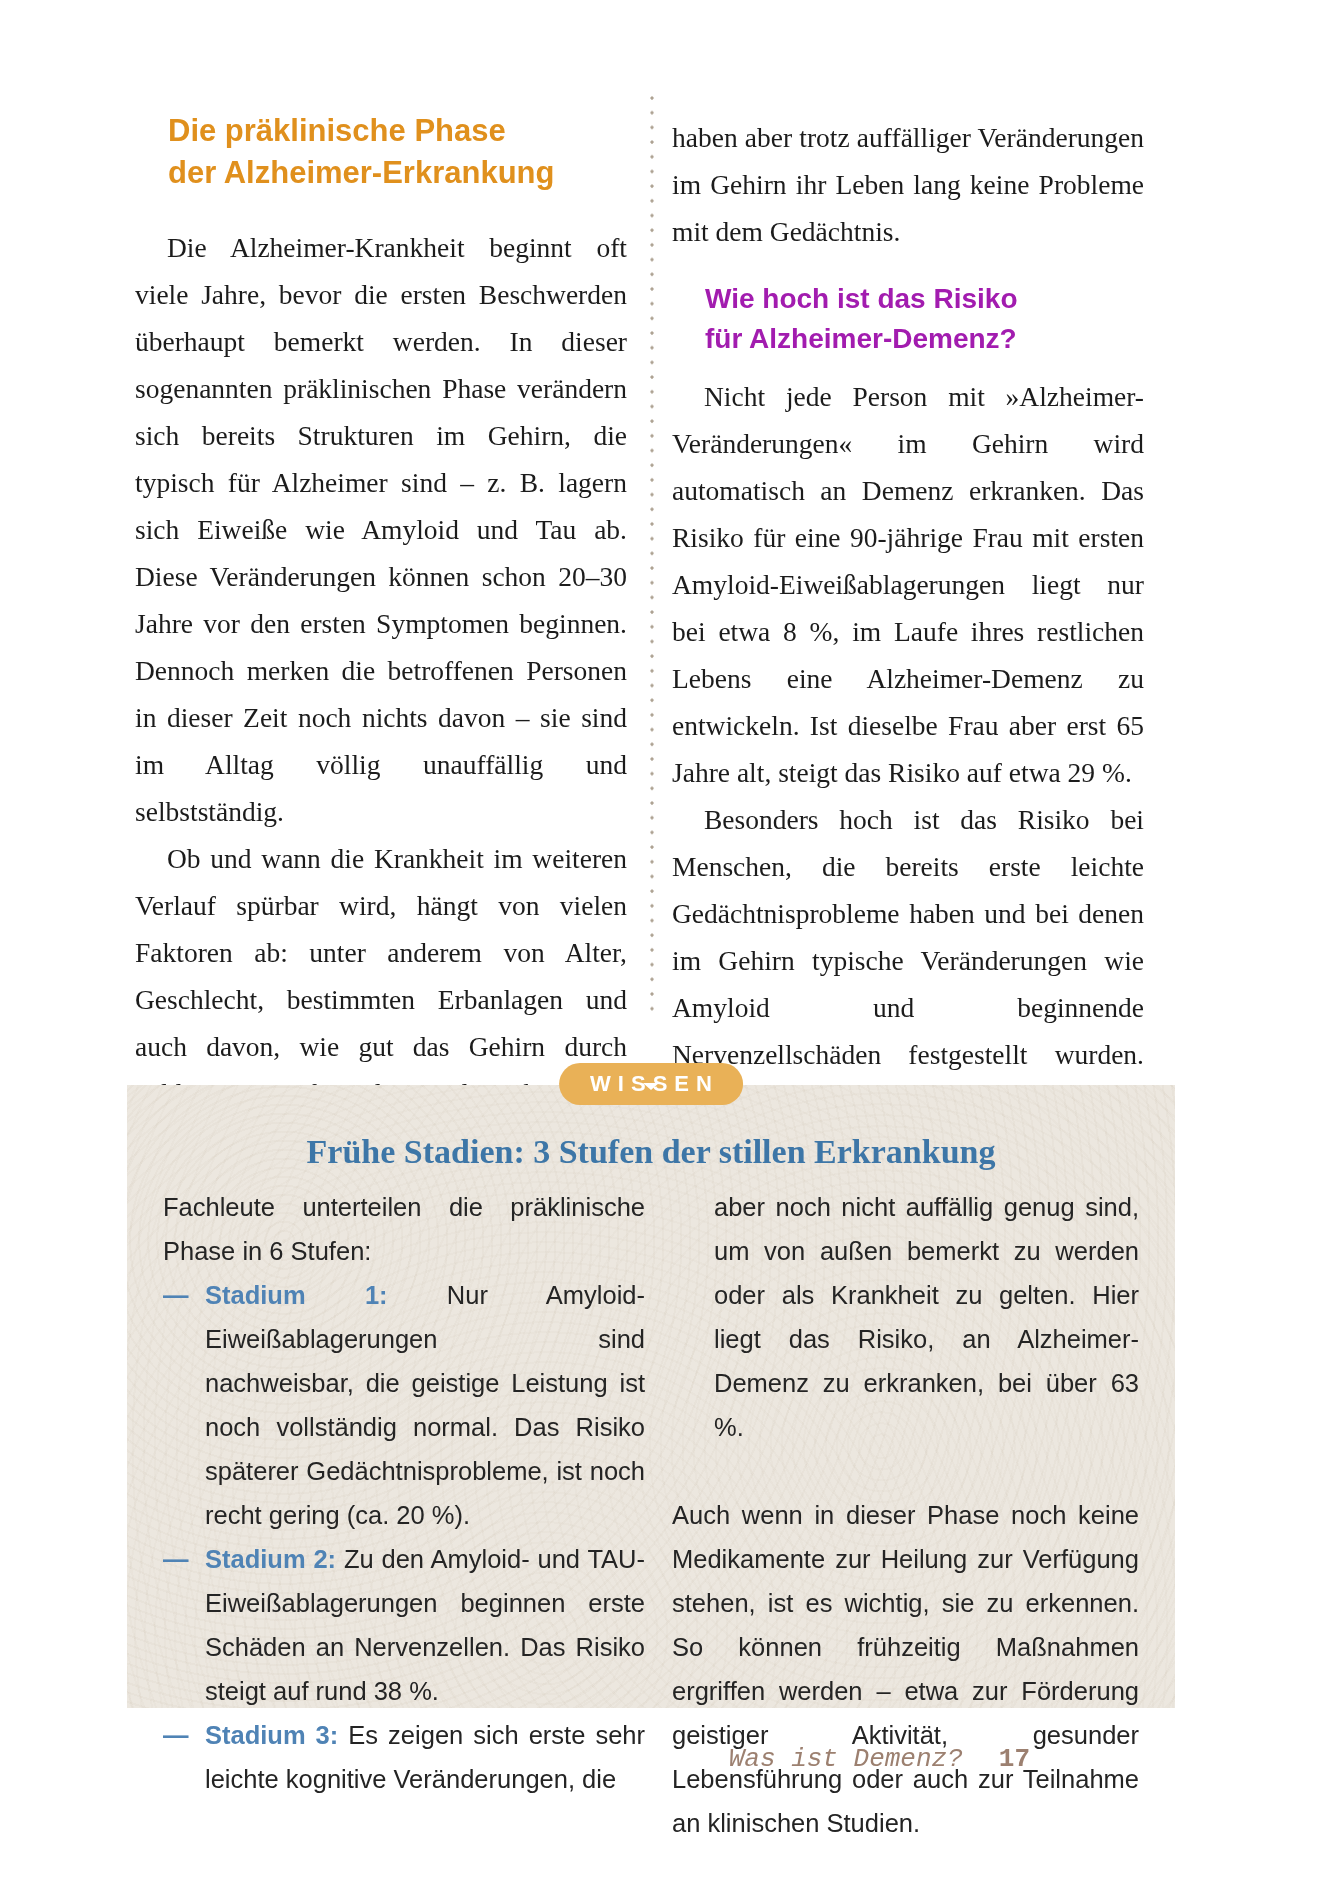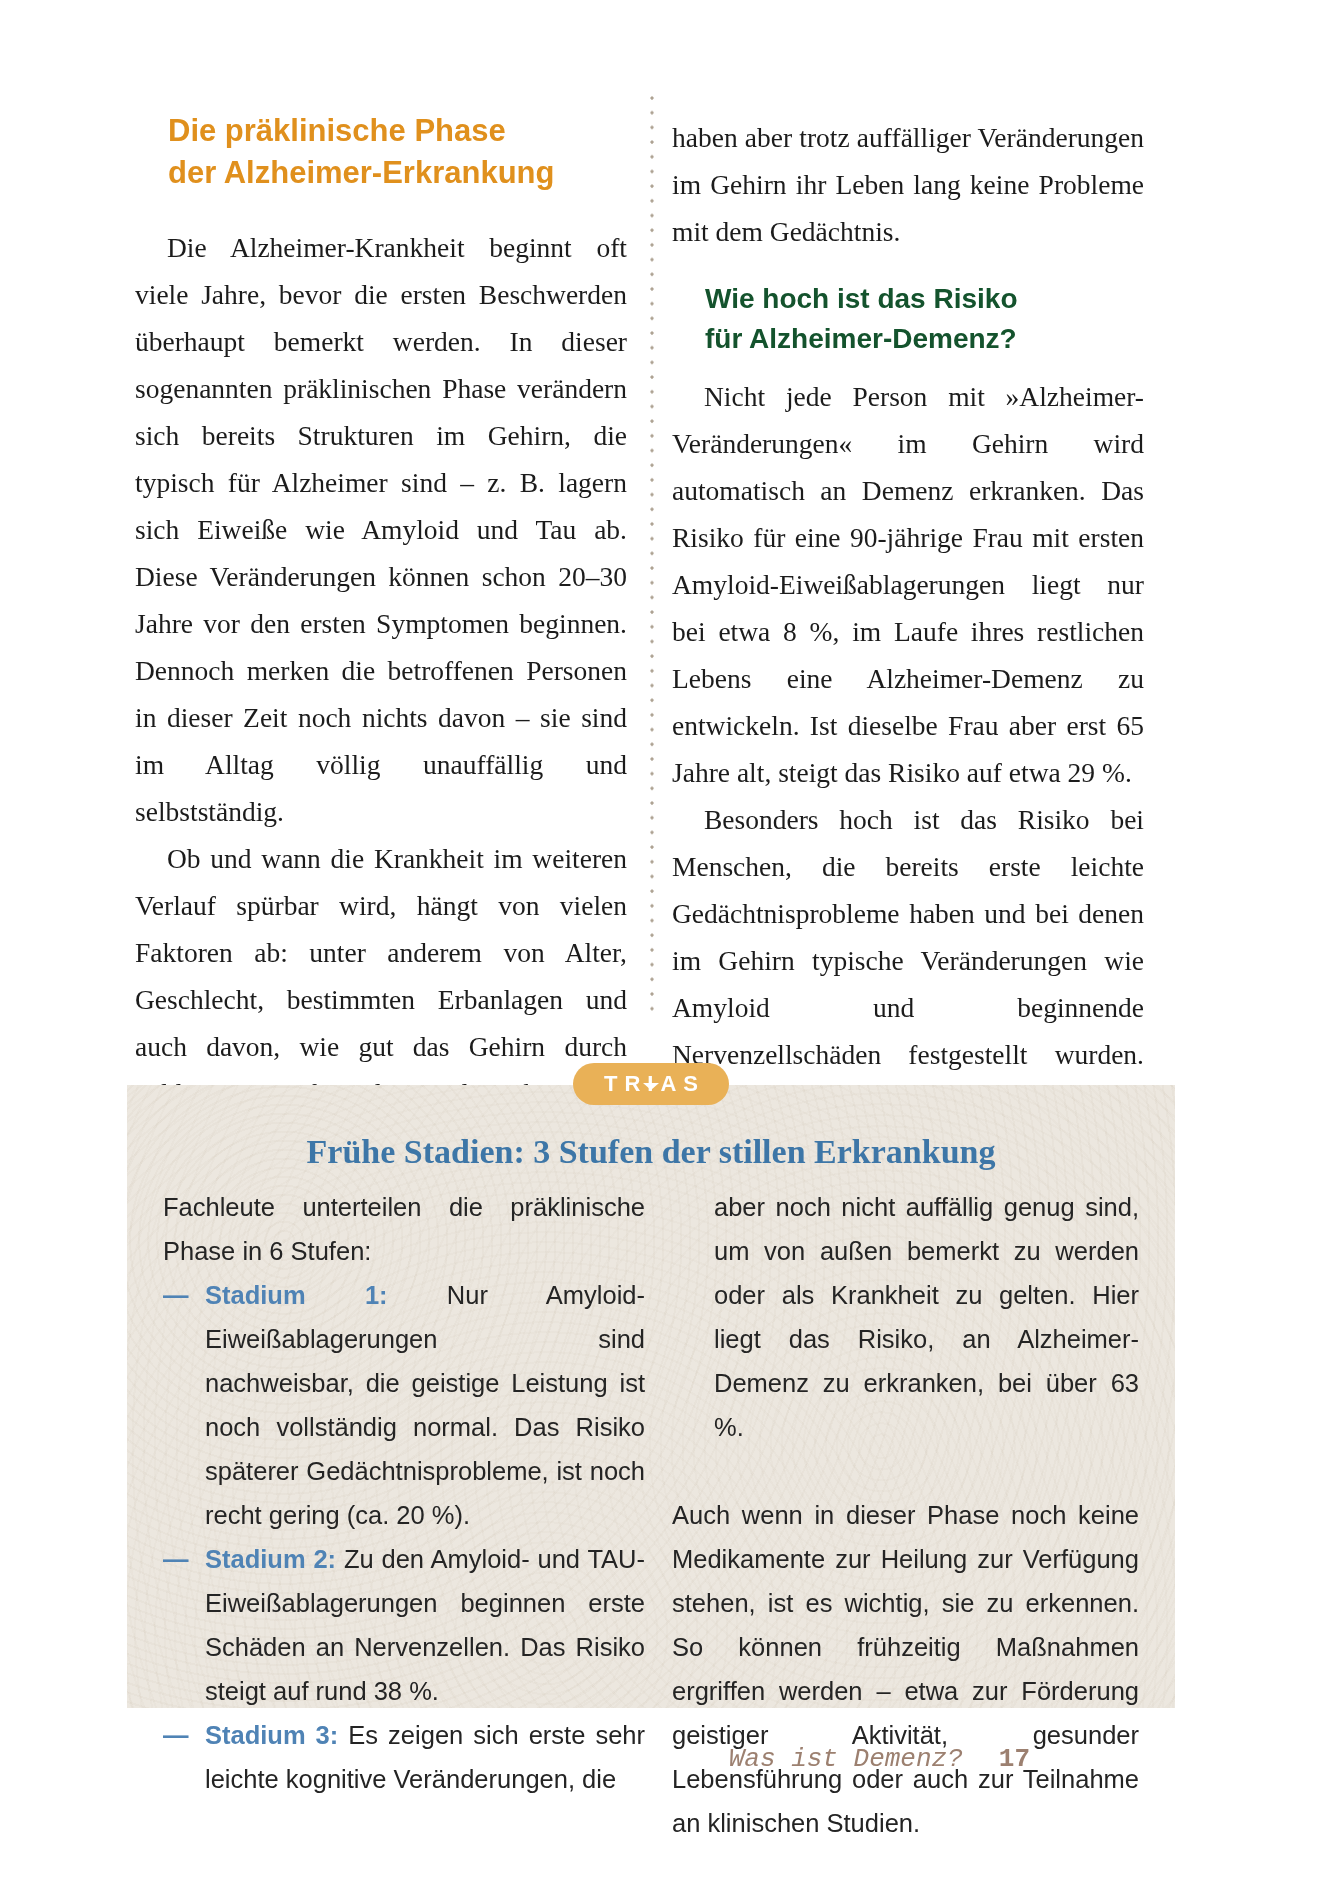--- a/index.html
+++ b/index.html
@@ -22,21 +22,21 @@
     font-family:"Liberation Sans", sans-serif;
     font-weight:bold;
     font-size:31px;line-height:42px;
     color:#e0901d;
     margin:0 0 30px 33px;
   }
   .subheadline{
     font-family:"Liberation Sans", sans-serif;
     font-weight:bold;
     font-size:28px;line-height:40px;
-    color:#14532d;
+    color:#a21caf;
     margin:24px 0 14px 33px;
   }
   .body-par{
     font-size:27.5px;line-height:47px;
     text-align:justify;
     margin:0;
     hyphens:auto;
     -webkit-hyphens:auto;
   }
   .body-par.indent{text-indent:32px;}
@@ -139,21 +139,21 @@
   <div class="col-right">
     <p class="body-par">haben aber trotz auffälliger Veränderungen im Gehirn ihr Leben lang keine Probleme mit dem Gedächtnis.</p>
     <h2 class="subheadline"><span>Wie hoch ist das Risiko</span><br>
       <span>für Alzheimer-Demenz?</span>
     </h2>
     <p class="body-par indent">Nicht jede Person mit »Alzheimer-Veränderungen« im Gehirn wird automatisch an Demenz erkranken. Das Risiko für eine 90-jährige Frau mit ersten Amyloid-Eiweißablagerungen liegt nur bei etwa 8 %, im Laufe ihres restlichen Lebens eine Alzheimer-Demenz zu entwickeln. Ist dieselbe Frau aber erst 65 Jahre alt, steigt das Risiko auf etwa 29 %.</p>
     <p class="body-par indent">Besonders hoch ist das Risiko bei Menschen, die bereits erste leichte Gedächtnisprobleme haben und bei denen im Gehirn typische Veränderungen wie Amyloid und beginnende Nervenzellschäden festgestellt wurden. Dann liegt das Risiko, an Alzheimer-Demenz zu erkranken, bei über 50 %. Frauen sind insgesamt etwas häufiger betroffen als Männer, nicht nur, weil sie im Durchschnitt älter werden.</p>
   </div>
 
   <div class="wissen-box">
-    <div class="wissen-pill">TRIAS</div>
+    <div class="wissen-pill">WISSEN</div>
     <div class="pill-notch"></div>
     <h3 class="box-title">Frühe Stadien: 3 Stufen der stillen Erkrankung</h3>
 
     <div class="box-col left">
       <p class="box-intro">Fachleute unterteilen die präklinische Phase in 6 Stufen:</p>
       <div class="stage-item">
         <span class="stage-bullet">—</span>
         <span class="stage-text"><span class="stage-label">Stadium 1:</span> <span>Nur Amyloid-Eiweißablagerungen sind nachweisbar, die geistige Leistung ist noch vollständig normal. Das Risiko späterer Gedächtnisprobleme, ist noch recht gering (ca. 20 %).</span></span>
       </div>
       <div class="stage-item">

